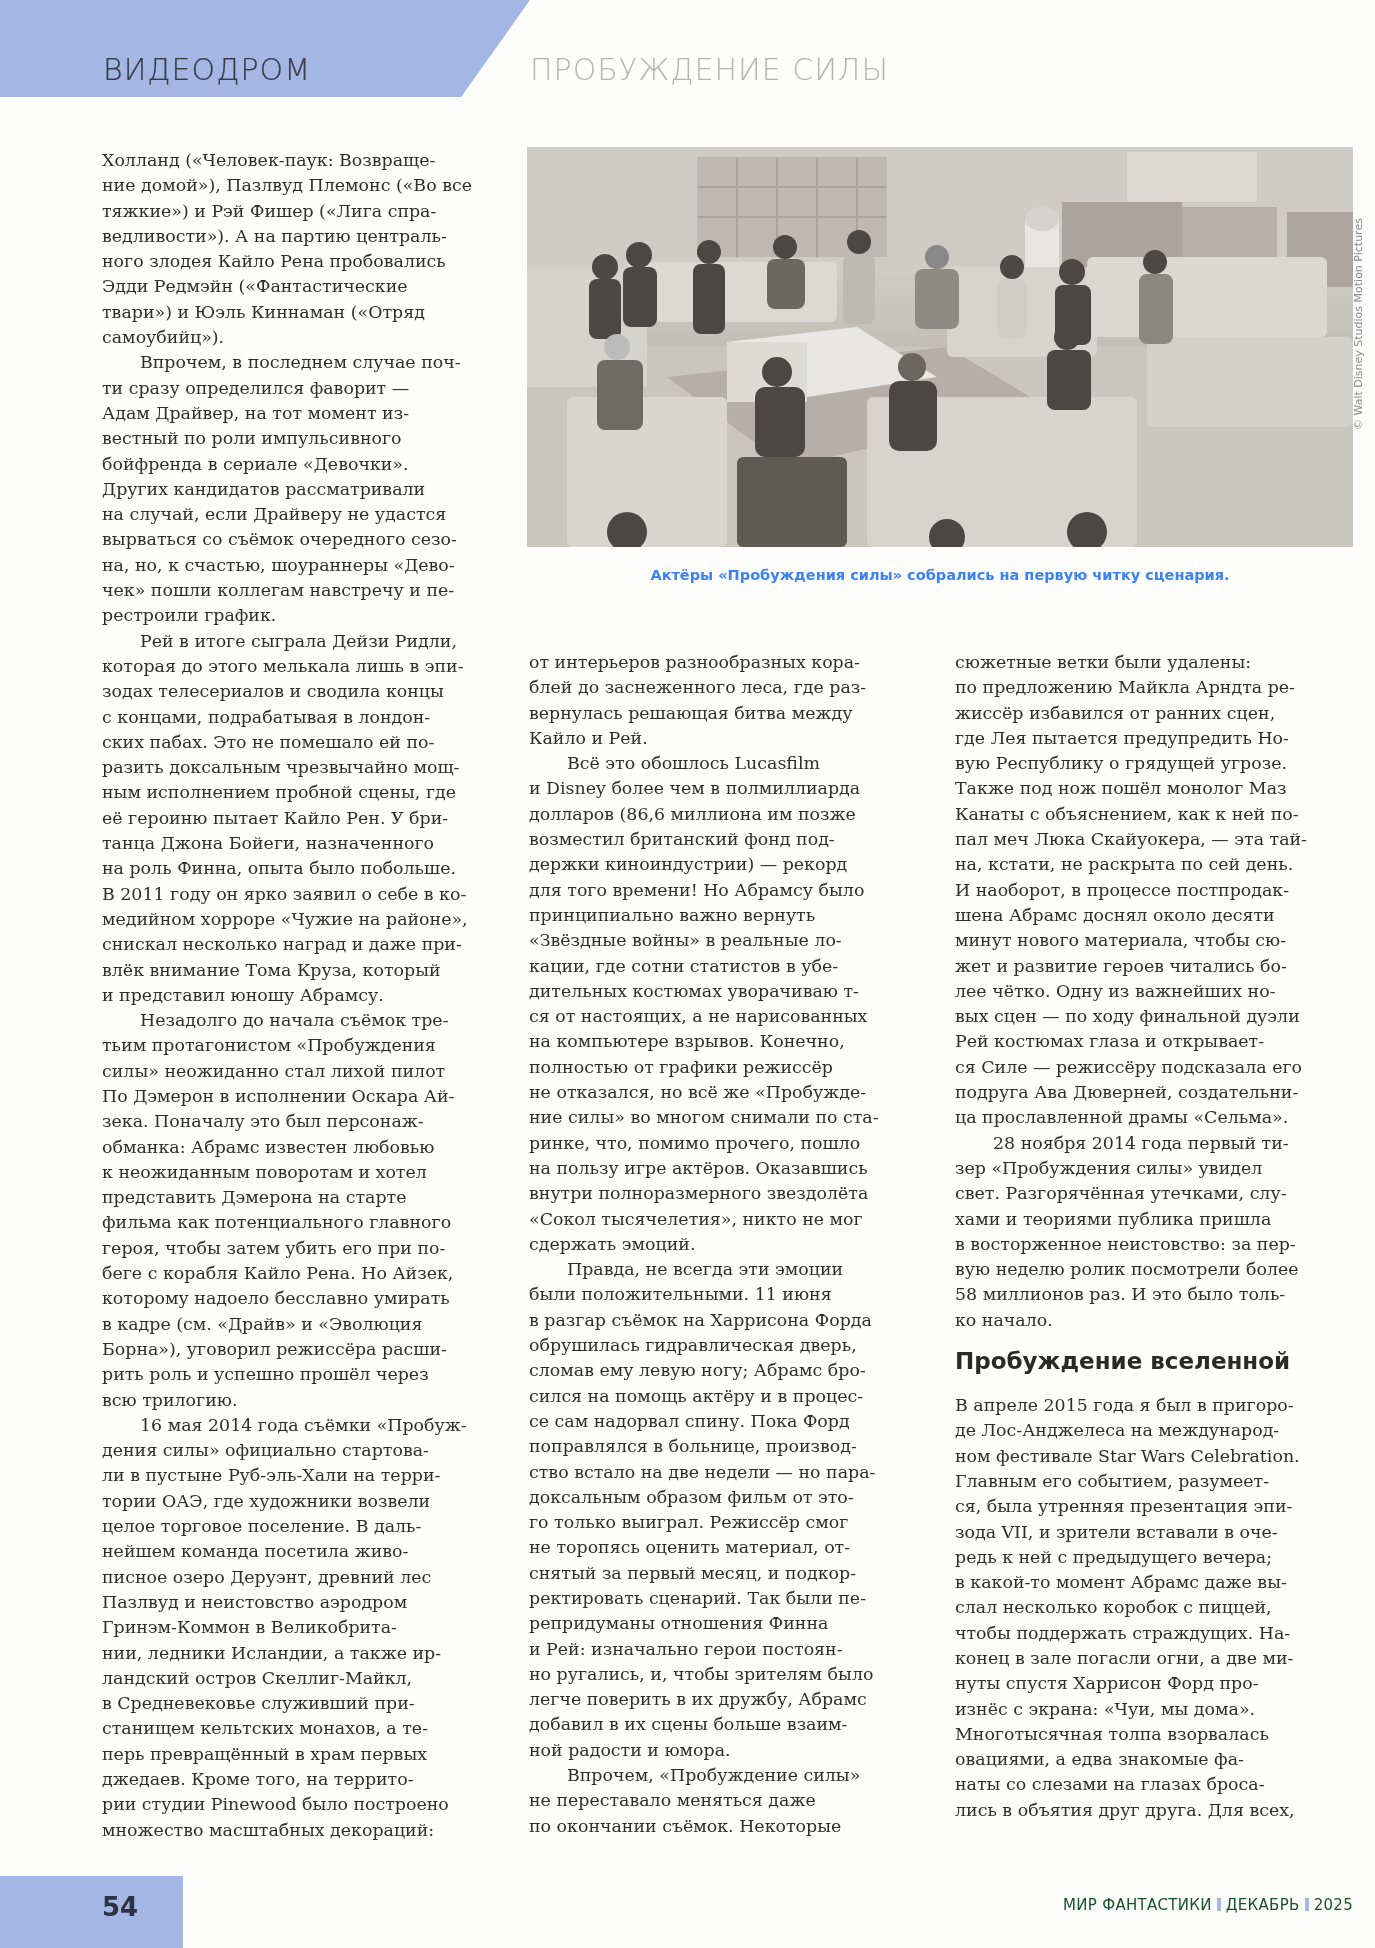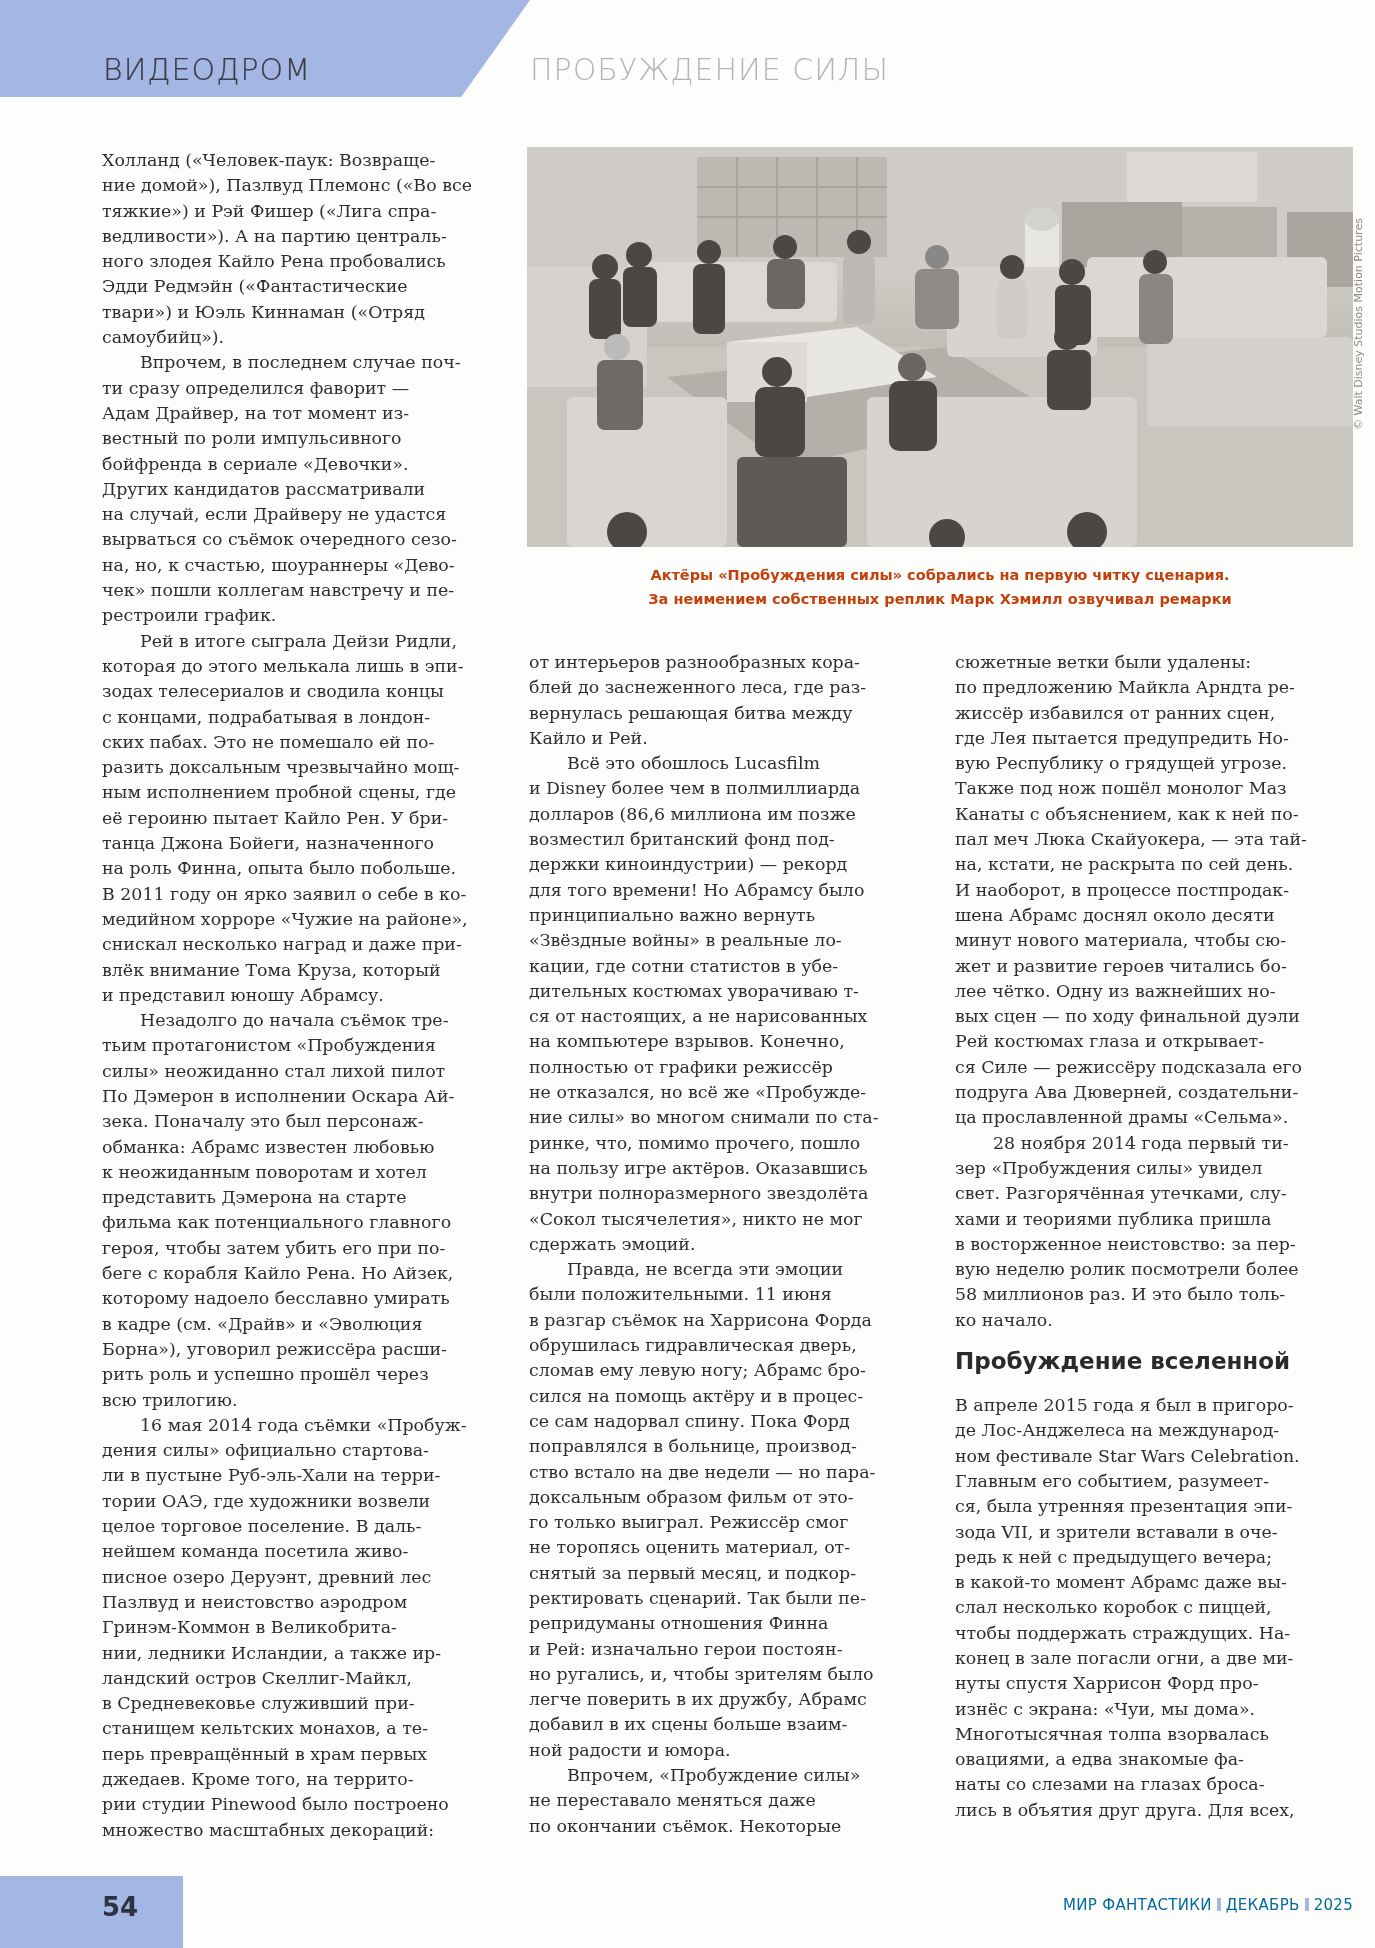--- a/index.html
+++ b/index.html
@@ -34,21 +34,21 @@
   .photo svg { width: 100%; height: 100%; display: block; }
   .credit {
     position: absolute; left: 1352px; top: 430px;
     transform: rotate(-90deg); transform-origin: left top;
     font-family: "DejaVu Sans", "Liberation Sans", sans-serif;
     font-size: 11px; color: #8a8a8a; white-space: nowrap;
   }
   .caption {
     position: absolute; left: 527px; top: 563px; width: 826px; text-align: center;
     font-family: "DejaVu Sans", "Liberation Sans", sans-serif;
-    font-weight: bold; font-size: 14.5px; line-height: 24px; color: #c2410c;
+    font-weight: bold; font-size: 14.5px; line-height: 24px; color: #3b82f6;
   }
   .col {
     position: absolute; width: 420px;
     font-size: 17.4px; line-height: 25.3px; color: #2e2e2e;
   }
   .col .ln { display: block; white-space: nowrap; height: 25.3px; }
   .col .ln.indent { padding-left: 38px; }
   .col1 { left: 102px; top: 148px; }
   .col2 { left: 529px; top: 650px; }
   .col3 { left: 955px; top: 650px; }
@@ -62,21 +62,21 @@
     background: #a3b6e4;
   }
   .page-num {
     position: absolute; left: 102px; top: 1892px;
     font-family: "DejaVu Sans", "Liberation Sans", sans-serif;
     font-weight: bold; font-size: 26px; color: #2f3240;
   }
   .footer {
     position: absolute; right: 22px; top: 1896px;
     font-family: "DejaVu Sans", "Liberation Sans", sans-serif;
-    font-size: 15px; color: #0369a1; letter-spacing: 0.3px;
+    font-size: 15px; color: #14532d; letter-spacing: 0.3px;
   }
   .footer .sep {
     display: inline-block; width: 4px; height: 13px; background: #a3b6e4;
     margin: 0 5px; vertical-align: -1px;
   }
 </style>
 </head>
 <body>
 
 <div class="banner"></div>
@@ -149,21 +149,20 @@
       <circle cx="100" cy="385" r="20"></circle>
         <circle cx="420" cy="390" r="18"></circle>
         <circle cx="560" cy="385" r="20"></circle>
     </g>
   </svg>
 </div>
 <div class="credit">© Walt Disney Studios Motion Pictures</div>
 
 <div class="caption">
   <div>Актёры «Пробуждения силы» собрались на первую читку сценария.</div>
-  <div>За неимением собственных реплик Марк Хэмилл озвучивал ремарки</div>
 </div>
 
 <div class="col col1">
     <span class="ln">Холланд («Человек-паук: Возвраще-</span>
     <span class="ln">ние домой»), Пазлвуд Племонс («Во все</span>
     <span class="ln">тяжкие») и Рэй Фишер («Лига спра-</span>
     <span class="ln">ведливости»). А на партию централь-</span>
     <span class="ln">ного злодея Кайло Рена пробовались</span>
     <span class="ln">Эдди Редмэйн («Фантастические</span>
     <span class="ln">твари») и Юэль Киннаман («Отряд</span>

